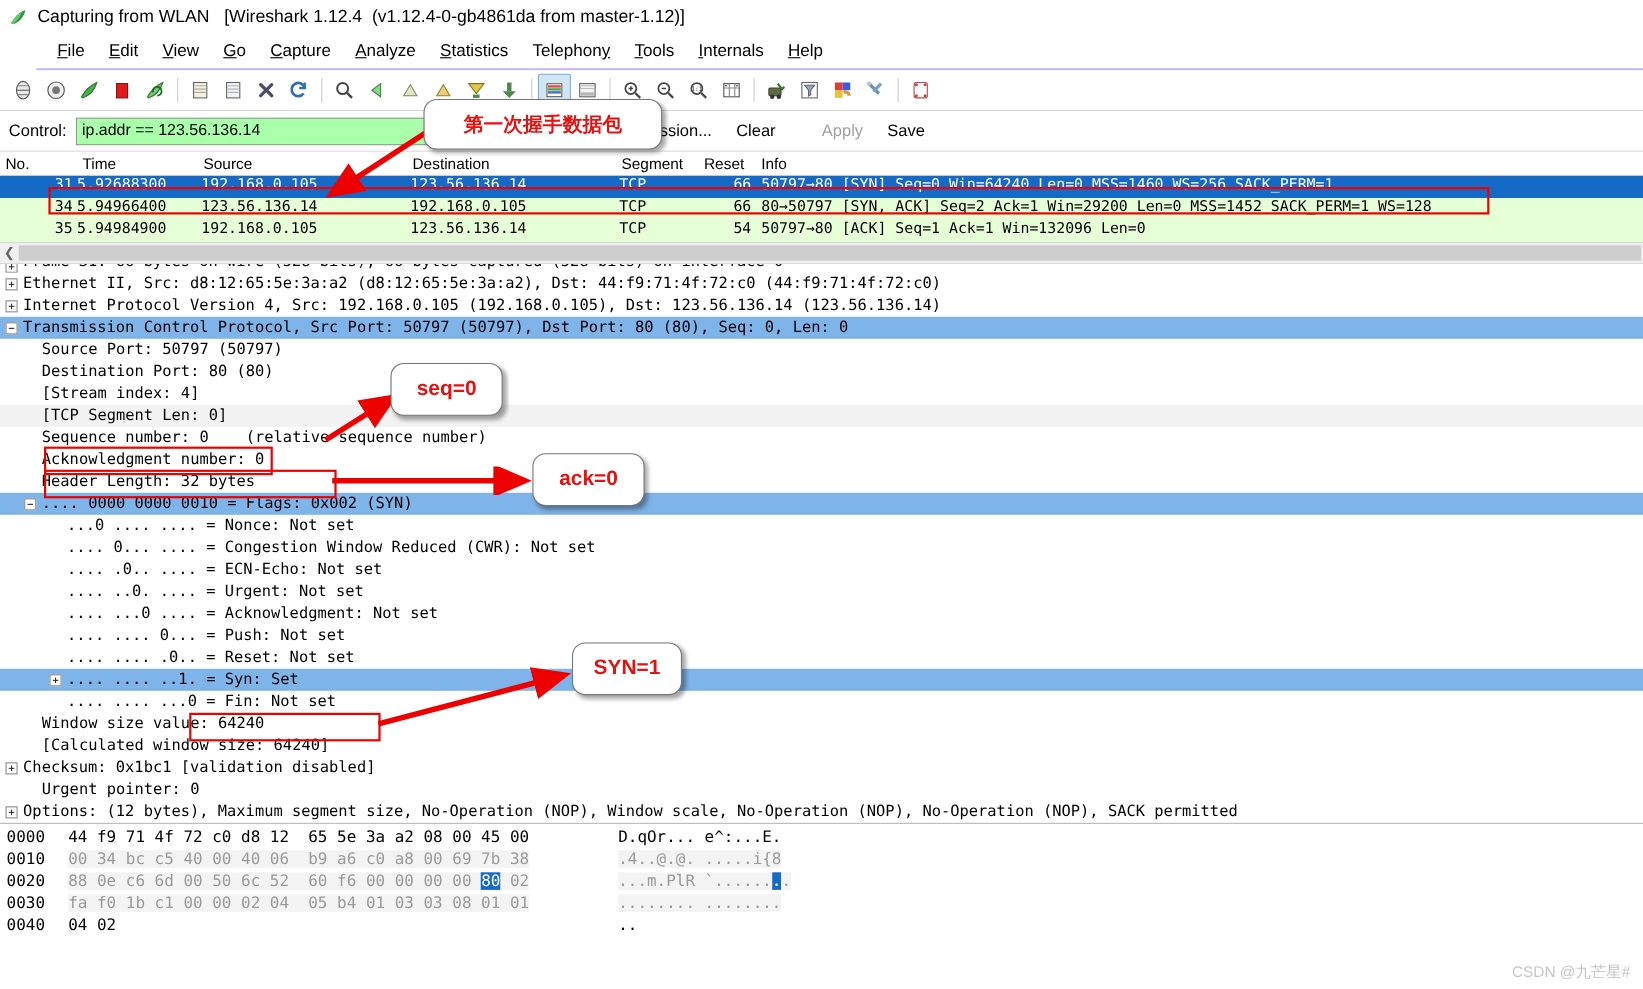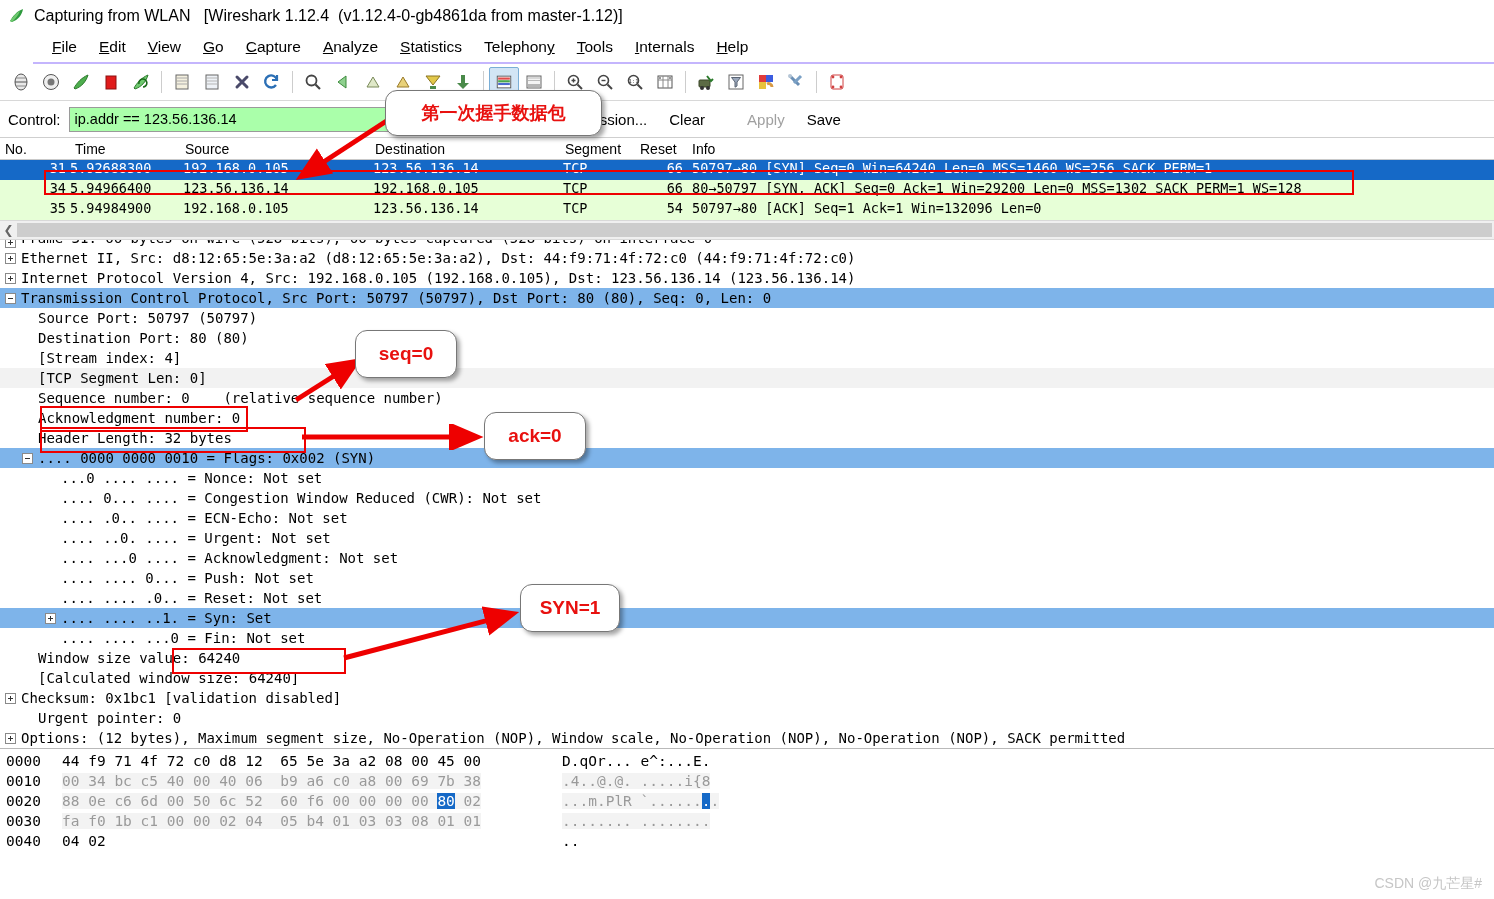--- a/index.html
+++ b/index.html
@@ -508,21 +508,21 @@
     <div class="c c-len">66</div>
     <div class="c c-info">50797→80 [SYN] Seq=0 Win=64240 Len=0 MSS=1460 WS=256 SACK_PERM=1</div>
   </div>
   <div class="prow normal">
     <div class="c c-no">34</div>
     <div class="c c-time">5.94966400</div>
     <div class="c c-src">123.56.136.14</div>
     <div class="c c-dst">192.168.0.105</div>
     <div class="c c-proto">TCP</div>
     <div class="c c-len">66</div>
-    <div class="c c-info">80→50797 [SYN, ACK] Seq=0 Ack=1 Win=29200 Len=0 MSS=1302 SACK_PERM=1 WS=128</div>
+    <div class="c c-info">80→50797 [SYN, ACK] Seq=2 Ack=1 Win=29200 Len=0 MSS=1452 SACK_PERM=1 WS=128</div>
   </div>
   <div class="prow normal">
     <div class="c c-no">35</div>
     <div class="c c-time">5.94984900</div>
     <div class="c c-src">192.168.0.105</div>
     <div class="c c-dst">123.56.136.14</div>
     <div class="c c-proto">TCP</div>
     <div class="c c-len">54</div>
     <div class="c c-info">50797→80 [ACK] Seq=1 Ack=1 Win=132096 Len=0</div>
   </div>

